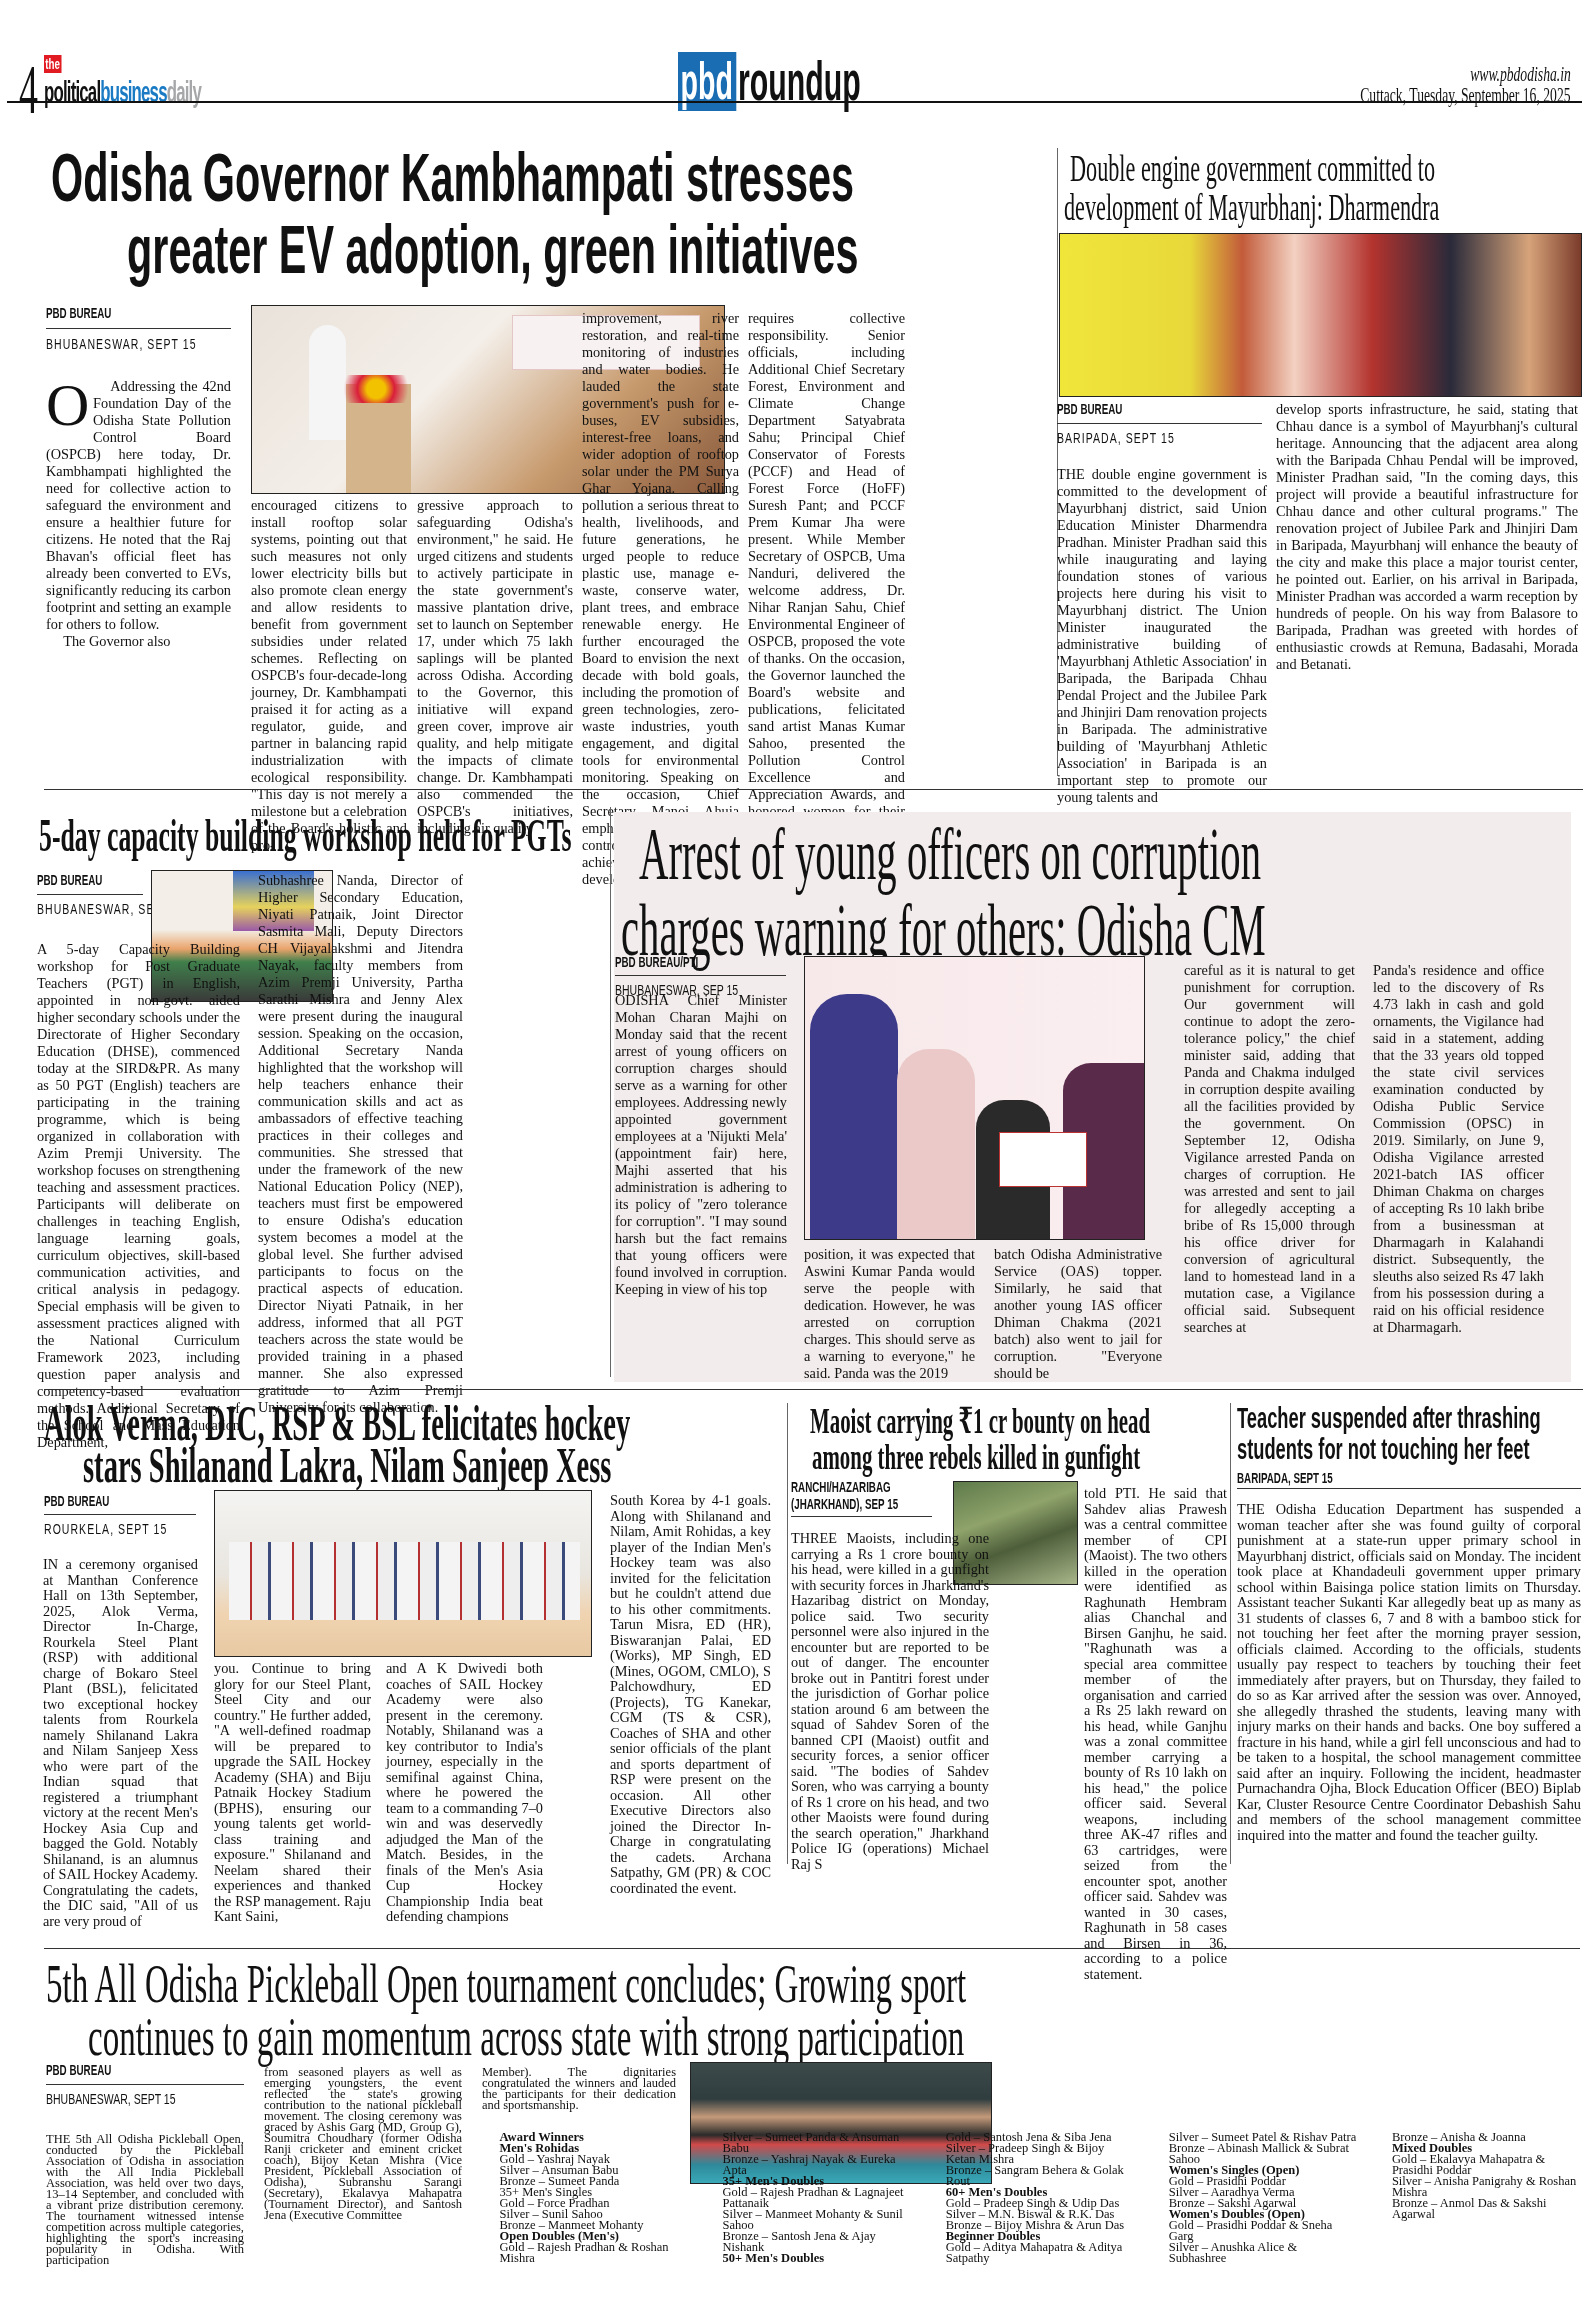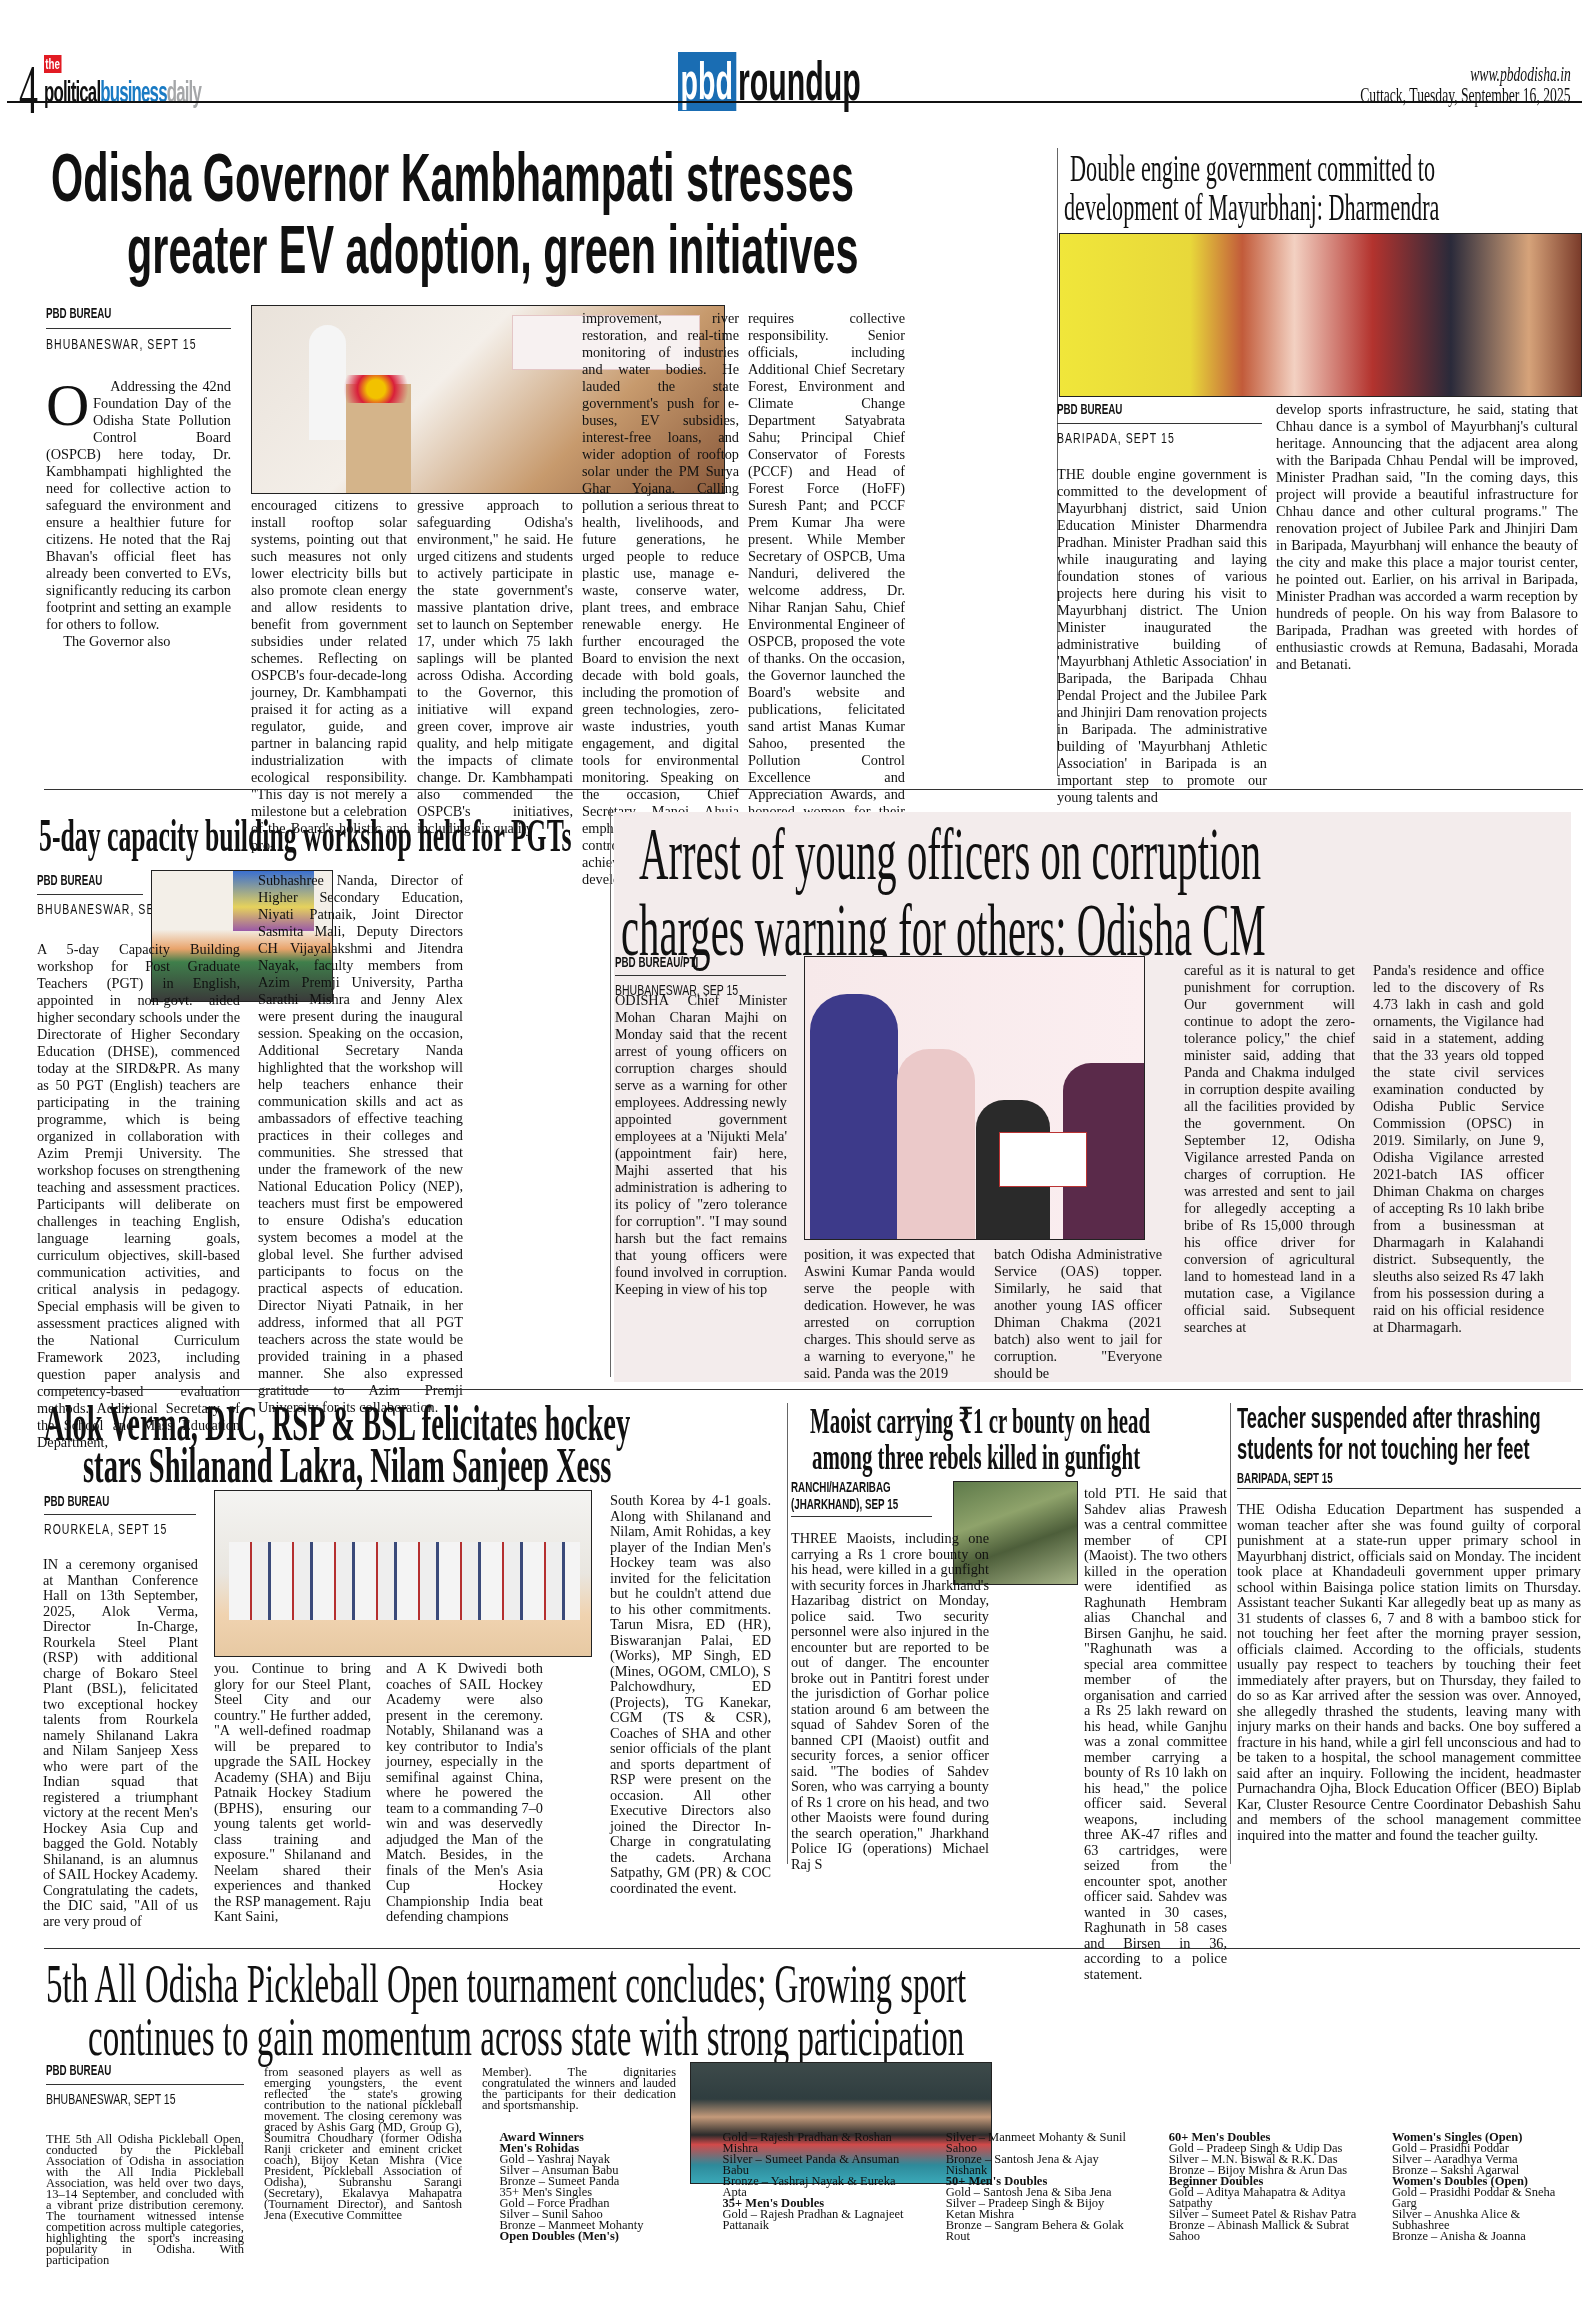--- a/index.html
+++ b/index.html
@@ -265,14 +265,20 @@
     <div class="i">Gold – Prasidhi Poddar</div>
     <div class="i">Silver – Aaradhya Verma</div>
     <div class="i">Bronze – Sakshi Agarwal</div>
   </div>
   <div class="award-block">
     <div class="i" style="font-weight:bold">Women's Doubles (Open)</div>
     <div class="i">Gold – Prasidhi Poddar &amp; Sneha Garg</div>
     <div class="i">Silver – Anushka Alice &amp; Subhashree</div>
     <div class="i">Bronze – Anisha &amp; Joanna</div>
   </div>
+  <div class="award-block">
+    <div class="i" style="font-weight:bold">Mixed Doubles</div>
+    <div class="i">Gold – Ekalavya Mahapatra &amp; Prasidhi Poddar</div>
+    <div class="i">Silver – Anisha Panigrahy &amp; Roshan Mishra</div>
+    <div class="i">Bronze – Anmol Das &amp; Sakshi Agarwal</div>
+  </div>
 </div>
 
 
 </body></html>

